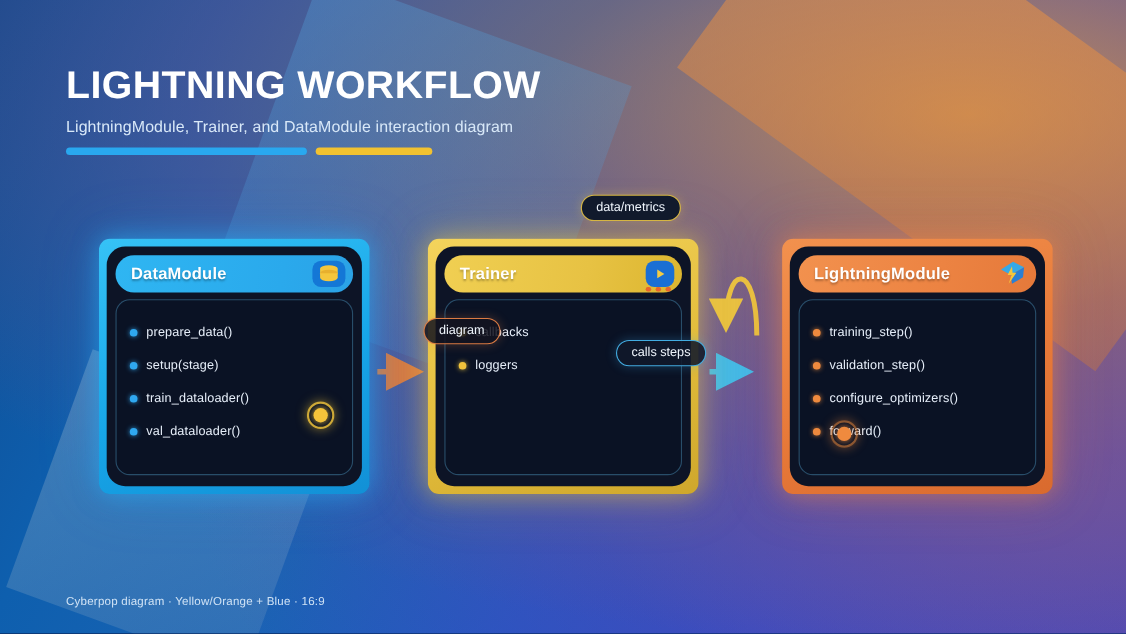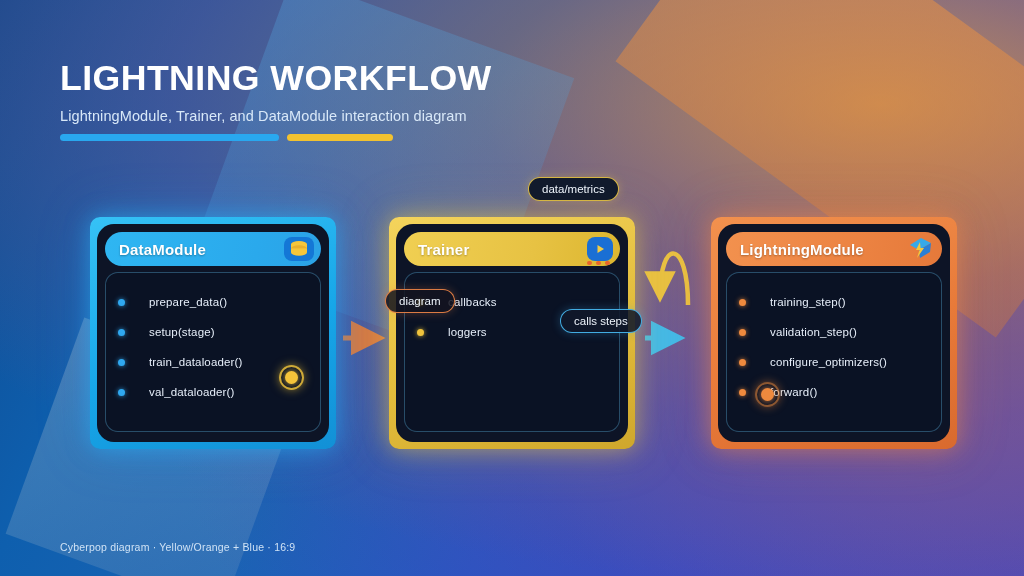--- a/index.html
+++ b/index.html
@@ -100,21 +100,21 @@
   }
   .dot-sm { width:5px; height:4px; border-radius:2px; background:#e8652c; }
 
   .card-body {
     position:absolute; left:8px; right:8px; top:48px; bottom:10px;
     border:1px solid rgba(90,175,220,0.38);
     border-radius:13px;
     background:rgba(10,17,34,0.55);
     padding:14px 12px 0 12px;
   }
-  .item { display:flex; align-items:center; height:30px;gap:16px; }
+  .item { display:flex; align-items:center; height:30px; }
   .bullet {
     width:7px; height:7px; border-radius:50%; flex:0 0 auto; margin-right:8px;
   }
   .b-blue { background:#2fa8f0; box-shadow:0 0 5px rgba(50,170,245,0.85); }
   .b-yellow { background:#f0c33c; box-shadow:0 0 5px rgba(240,200,60,0.85); }
   .b-orange { background:#ef8a3e; box-shadow:0 0 5px rgba(240,140,60,0.85); }
   .item-label { font-size:11.5px; color:#e6eef9; letter-spacing:0.15px; }
 
   .badge-ring {
     position:absolute; width:25px; height:25px; border-radius:50%;

